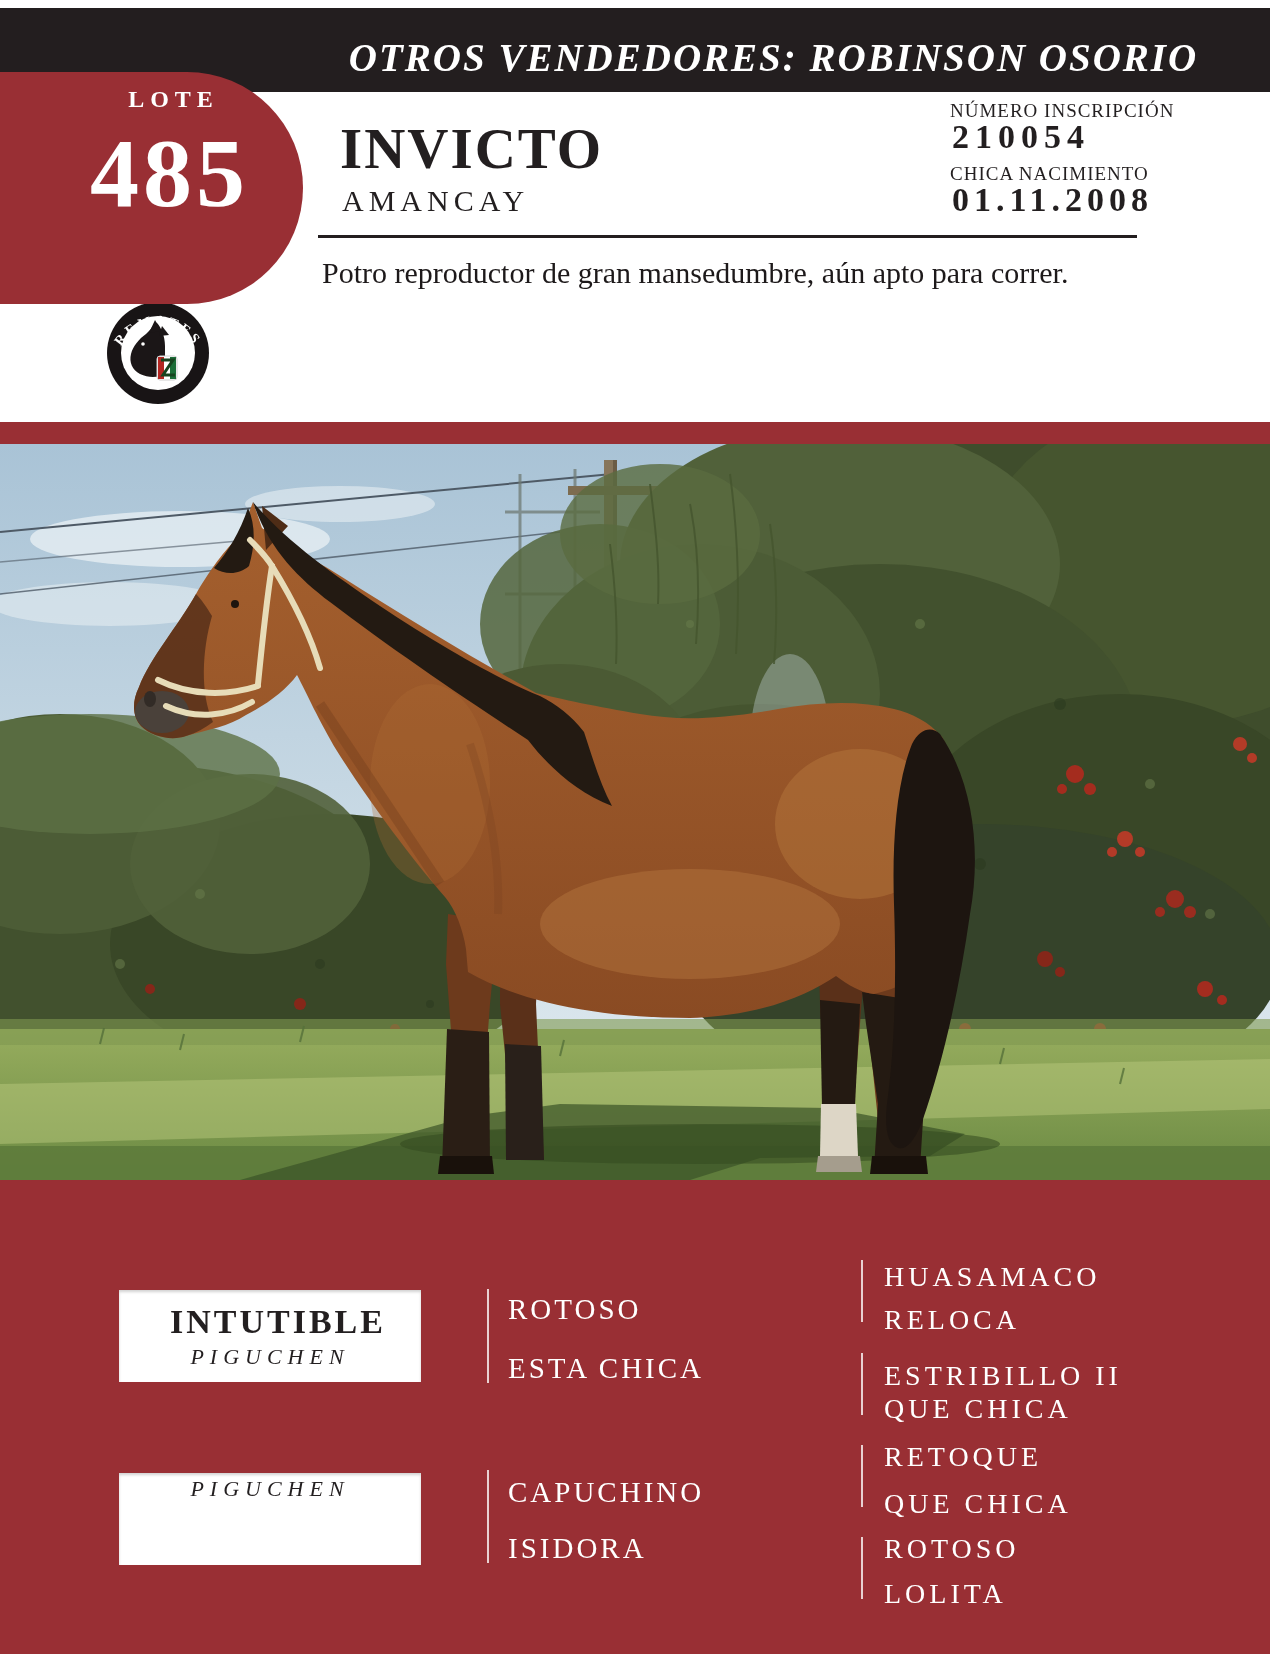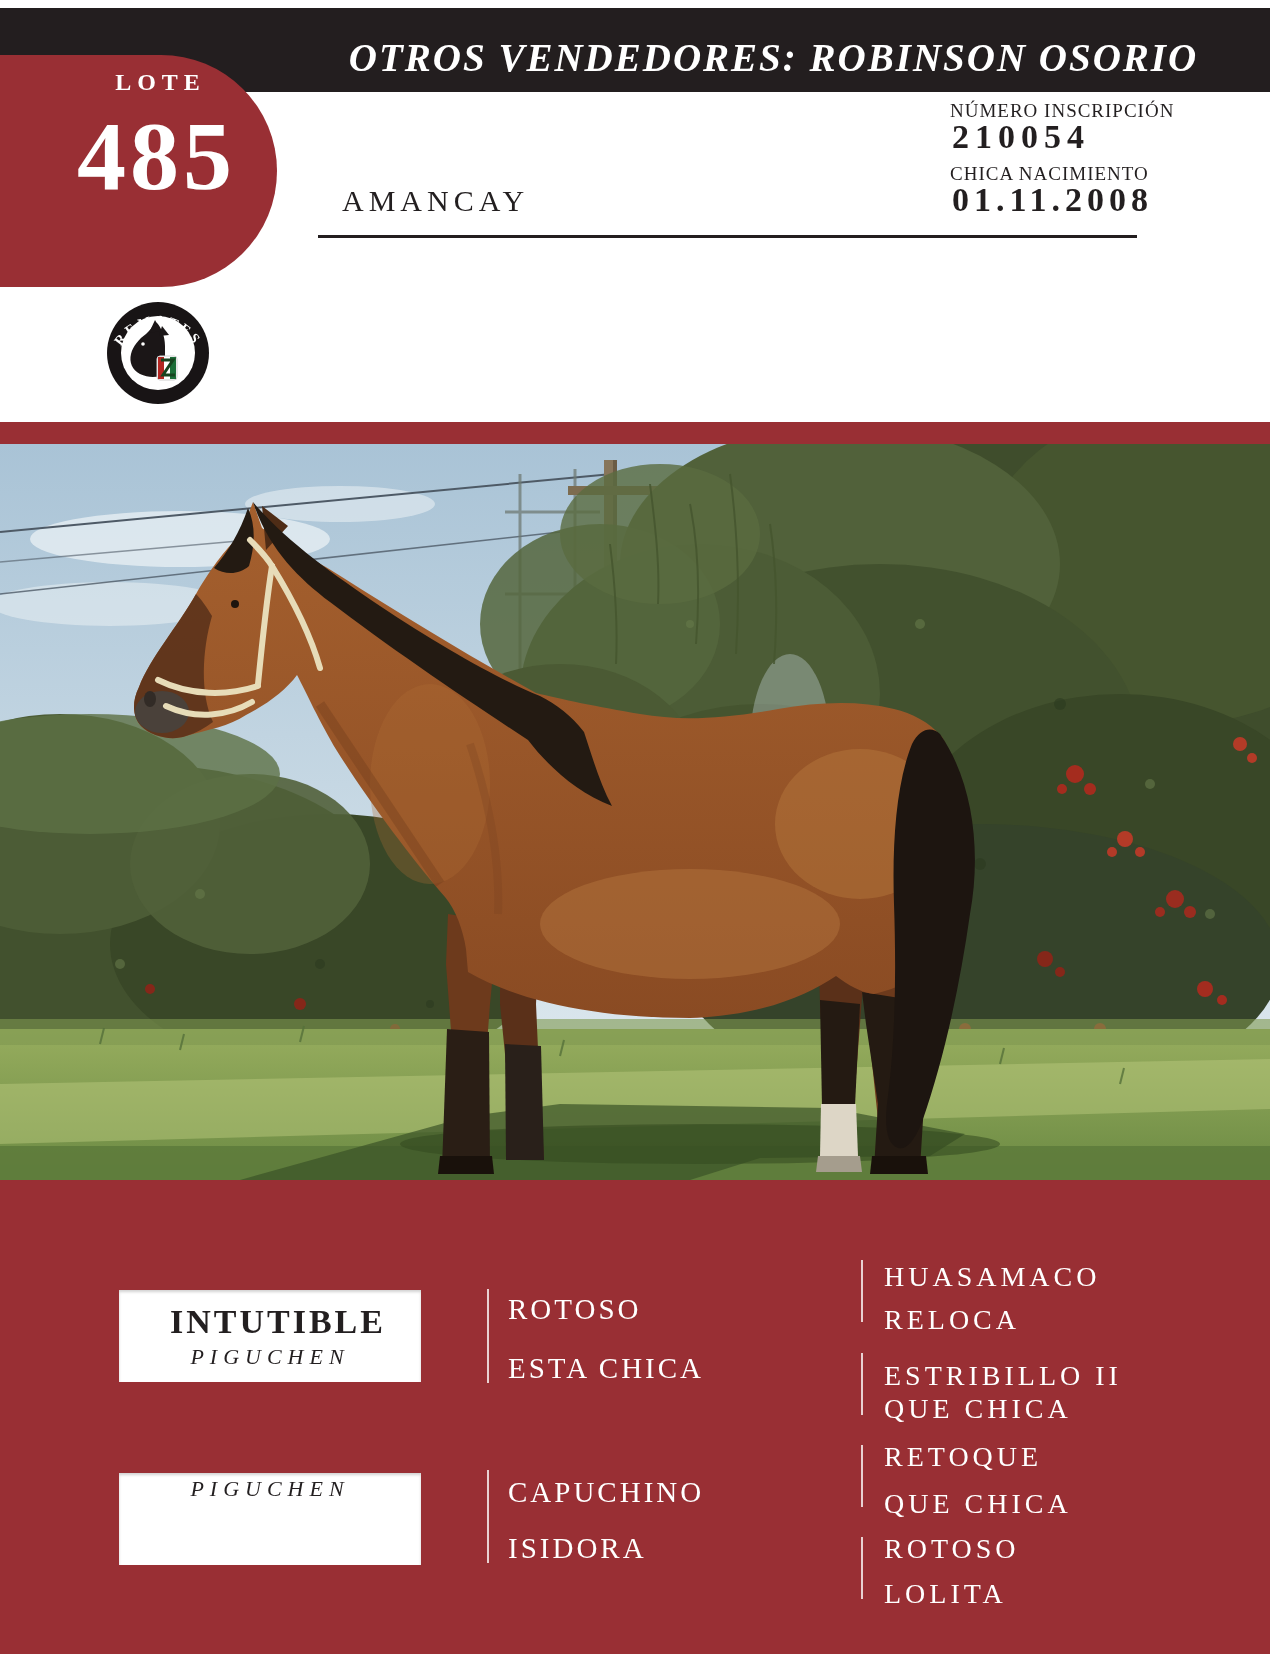--- a/index.html
+++ b/index.html
@@ -4,22 +4,22 @@
 <style>
   html,body{margin:0;padding:0;background:#ffffff;}
   .page{position:relative;width:1270px;height:1654px;background:#ffffff;overflow:hidden;
         font-family:"Liberation Serif", serif;color:#231F20;}
   .abs{position:absolute;}
   
   .band{position:absolute;left:0;top:8px;width:1270px;height:84px;background:#231E1F;}
   .band-title{position:absolute;left:277px;top:8px;width:993px;height:84px;line-height:84px;
       text-align:center;color:#ffffff;font-style:italic;font-weight:bold;font-size:39px;letter-spacing:2px;white-space:nowrap;}
   
-  .lot-badge{position:absolute;left:0;top:55px;width:277px;height:232px;background:#992F34;
-      border-radius:0 116px 116px 0;z-index:5;}
+  .lot-badge{position:absolute;left:0;top:72px;width:277px;height:232px;background:#992F34;
+      border-radius:0 116px 116px 0;z-index:5;padding-left:26px;}
   .lot-label{position:absolute;left:0;top:14px;width:100%;text-align:center;text-indent:44px;
       color:#fff;font-weight:bold;font-size:24px;letter-spacing:6px;}
   .lot-number{position:absolute;left:0;top:40px;width:100%;text-align:center;text-indent:36px;
       color:#fff;font-weight:bold;font-size:98px;letter-spacing:4px;line-height:1.25;}
   
   .horse-name{position:absolute;left:340px;top:118px;font-weight:bold;font-size:57px;letter-spacing:2px;line-height:1.1;}
   .horse-stud{position:absolute;left:342px;top:184px;font-size:30px;letter-spacing:5px;}
   .reg-label{position:absolute;left:950px;top:100px;font-size:19px;letter-spacing:1px;}
   .reg-value{position:absolute;left:952px;top:118px;font-size:34px;font-weight:bold;letter-spacing:6px;}
   .birth-label{position:absolute;left:950px;top:163px;font-size:19px;letter-spacing:1px;}
@@ -47,26 +47,28 @@
 
   <div class="band">
     <div class="band-title">OTROS VENDEDORES: ROBINSON OSORIO</div>
   </div>
 
   <div class="lot-badge">
     <div class="lot-label">LOTE</div>
     <div class="lot-number">485</div>
   </div>
 
+  <div class="horse-name">INVICTO</div>
   <div class="horse-stud">AMANCAY</div>
   <div class="reg-label">NÚMERO INSCRIPCIÓN</div>
   <div class="reg-value">210054</div>
   <div class="birth-label">CHICA NACIMIENTO</div>
   <div class="birth-value">01.11.2008</div>
   <div class="rule"></div>
+  <div class="description">Potro reproductor de gran mansedumbre, aún apto para correr.</div>
 
   <svg class="abs" style="left:105px;top:300px" width="106" height="106" viewBox="0 0 106 106">
     <circle cx="53" cy="53" r="51" fill="#181415"></circle>
     <circle cx="53" cy="53" r="37" fill="#ffffff"></circle>
     <defs>
       <path id="arcTop" d="M 12 58 A 42 42 0 0 1 94 58" fill="none"></path>
       <path id="arcBot" d="M 13 49 A 41 41 0 0 0 93 49" fill="none"></path>
     </defs>
     <text font-family="Liberation Serif, serif" font-size="14" font-weight="bold" fill="#ffffff" letter-spacing="3">
       <textPath href="#arcTop" startOffset="50%" text-anchor="middle">REMATES</textPath>

